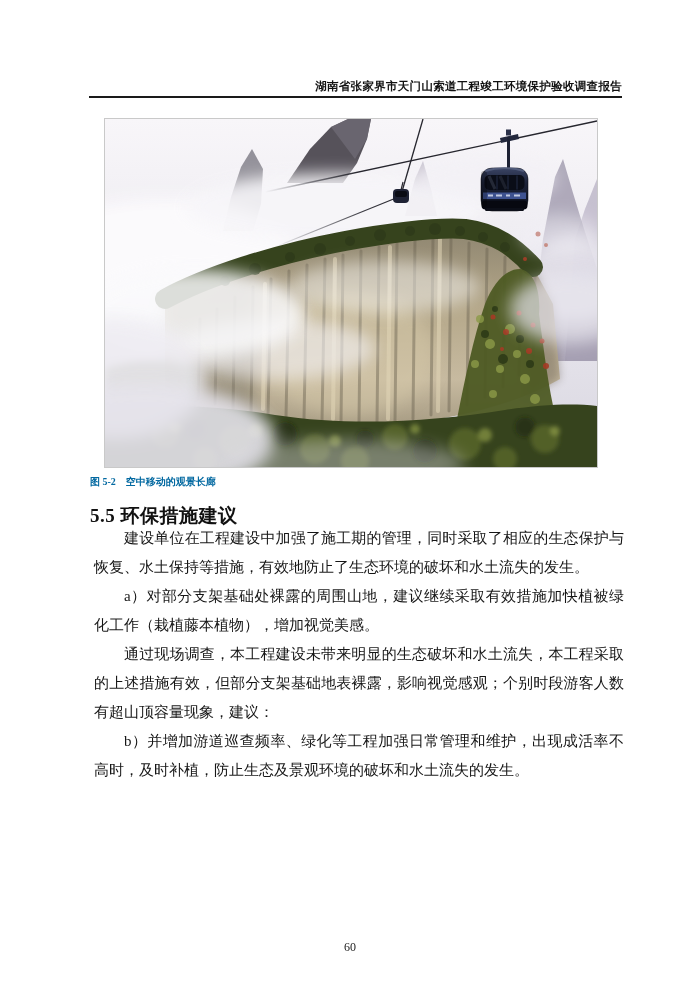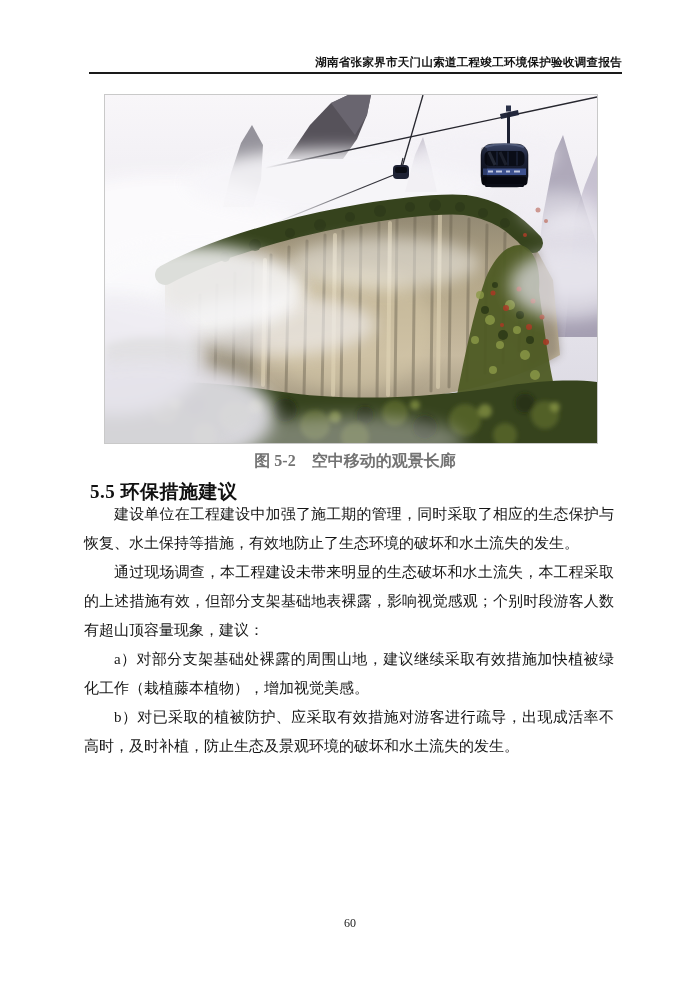--- a/index.html
+++ b/index.html
@@ -1,47 +1,47 @@
 <!DOCTYPE html>
 <html><head>
 <meta charset="utf-8">
 <style>
   html,body { margin:0; padding:0; }
   body {
     width:700px; height:990px; background:#ffffff; position:relative;
     font-family:"Liberation Serif","DejaVu Serif",serif;
     overflow:hidden;
   }
-  .page { position:absolute; inset:0; background:#ffffff; }
+  .page { position:absolute; inset:0; background:#ffffff;margin-top:24px; }
 
   .header {
     position:absolute; top:56px; left:89px; width:533px;
     text-align:right; font-size:11.5px; font-weight:bold; color:#111;
     letter-spacing:0.3px; padding-bottom:3px;
     border-bottom:2px solid #1a1a1a; line-height:1.1;
   }
 
   .photo-frame {
     position:absolute; left:104px; top:94px; width:492px; height:348px;
     border:1px solid #c9c9c9; background:#eceaf0;
   }
   .photo-frame svg { display:block; }
 
   .caption {
     position:absolute; left:90px; top:451px; width:530px;
-    text-align:center; font-size:16px; font-weight:bold; color:#737373;
+    font-size:10px; font-weight:bold; color:#0369a1;
   }
 
   .section-heading {
     position:absolute; left:90px; top:479px;
     font-size:19px; font-weight:bold; color:#111; letter-spacing:0.5px;
   }
 
   .body-text {
-    position:absolute; left:84px; top:500px; width:530px;
+    position:absolute; left:94px; top:500px; width:530px;
     font-size:15px; line-height:29px; color:#161616;
     text-align:justify;
   }
   .body-text p { margin:0; text-indent:2em; }
 
   .page-number {
     position:absolute; top:916px; left:0; width:700px;
     text-align:center; font-size:12px; color:#222;
   }
 </style>
@@ -278,20 +278,20 @@
       </g>
     </svg>
   </div>
 
   <div class="caption">图 5-2　空中移动的观景长廊</div>
 
   <div class="section-heading">5.5 环保措施建议</div>
 
   <div class="body-text">
     <p>建设单位在工程建设中加强了施工期的管理，同时采取了相应的生态保护与恢复、水土保持等措施，有效地防止了生态环境的破坏和水土流失的发生。</p>
+    <p>a）对部分支架基础处裸露的周围山地，建议继续采取有效措施加快植被绿化工作（栽植藤本植物），增加视觉美感。</p>
     <p>通过现场调查，本工程建设未带来明显的生态破坏和水土流失，本工程采取的上述措施有效，但部分支架基础地表裸露，影响视觉感观；个别时段游客人数有超山顶容量现象，建议：</p>
-    <p>a）对部分支架基础处裸露的周围山地，建议继续采取有效措施加快植被绿化工作（栽植藤本植物），增加视觉美感。</p>
-    <p>b）对已采取的植被防护、应采取有效措施对游客进行疏导，出现成活率不高时，及时补植，防止生态及景观环境的破坏和水土流失的发生。</p>
+    <p>b）并增加游道巡查频率、绿化等工程加强日常管理和维护，出现成活率不高时，及时补植，防止生态及景观环境的破坏和水土流失的发生。</p>
   </div>
 
   <div class="page-number">60</div>
 
 </div>
 
 </body></html>

